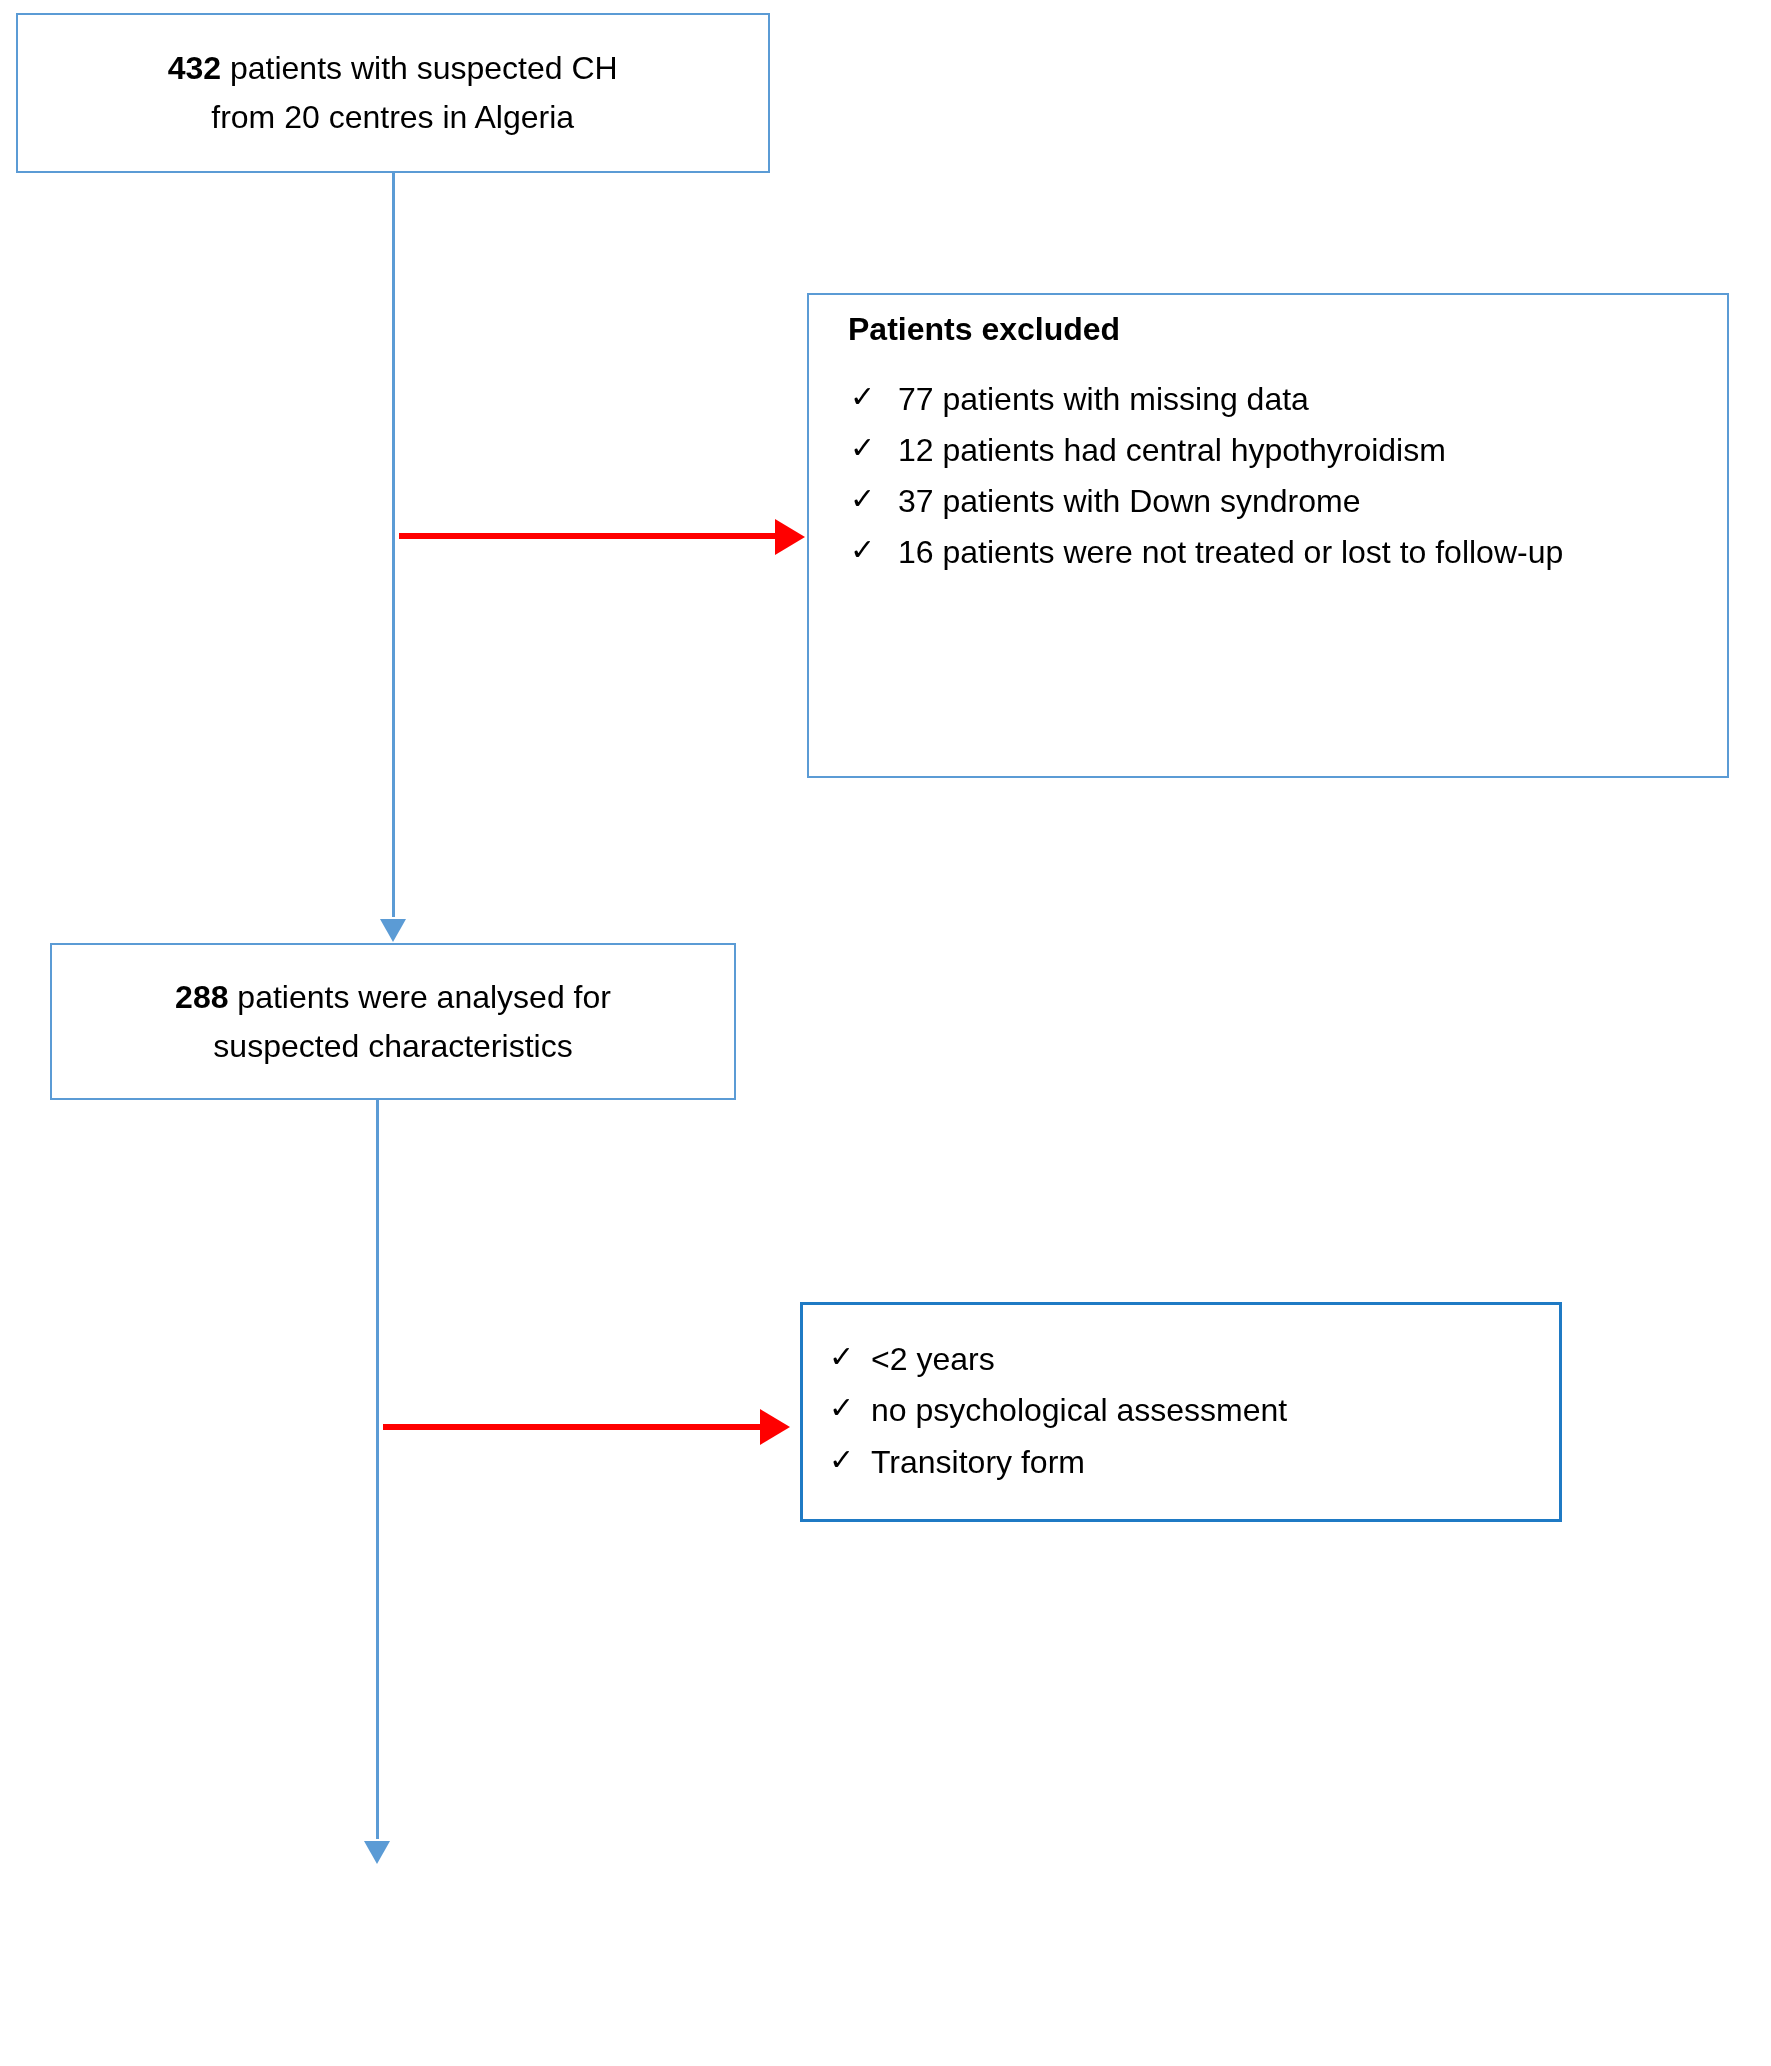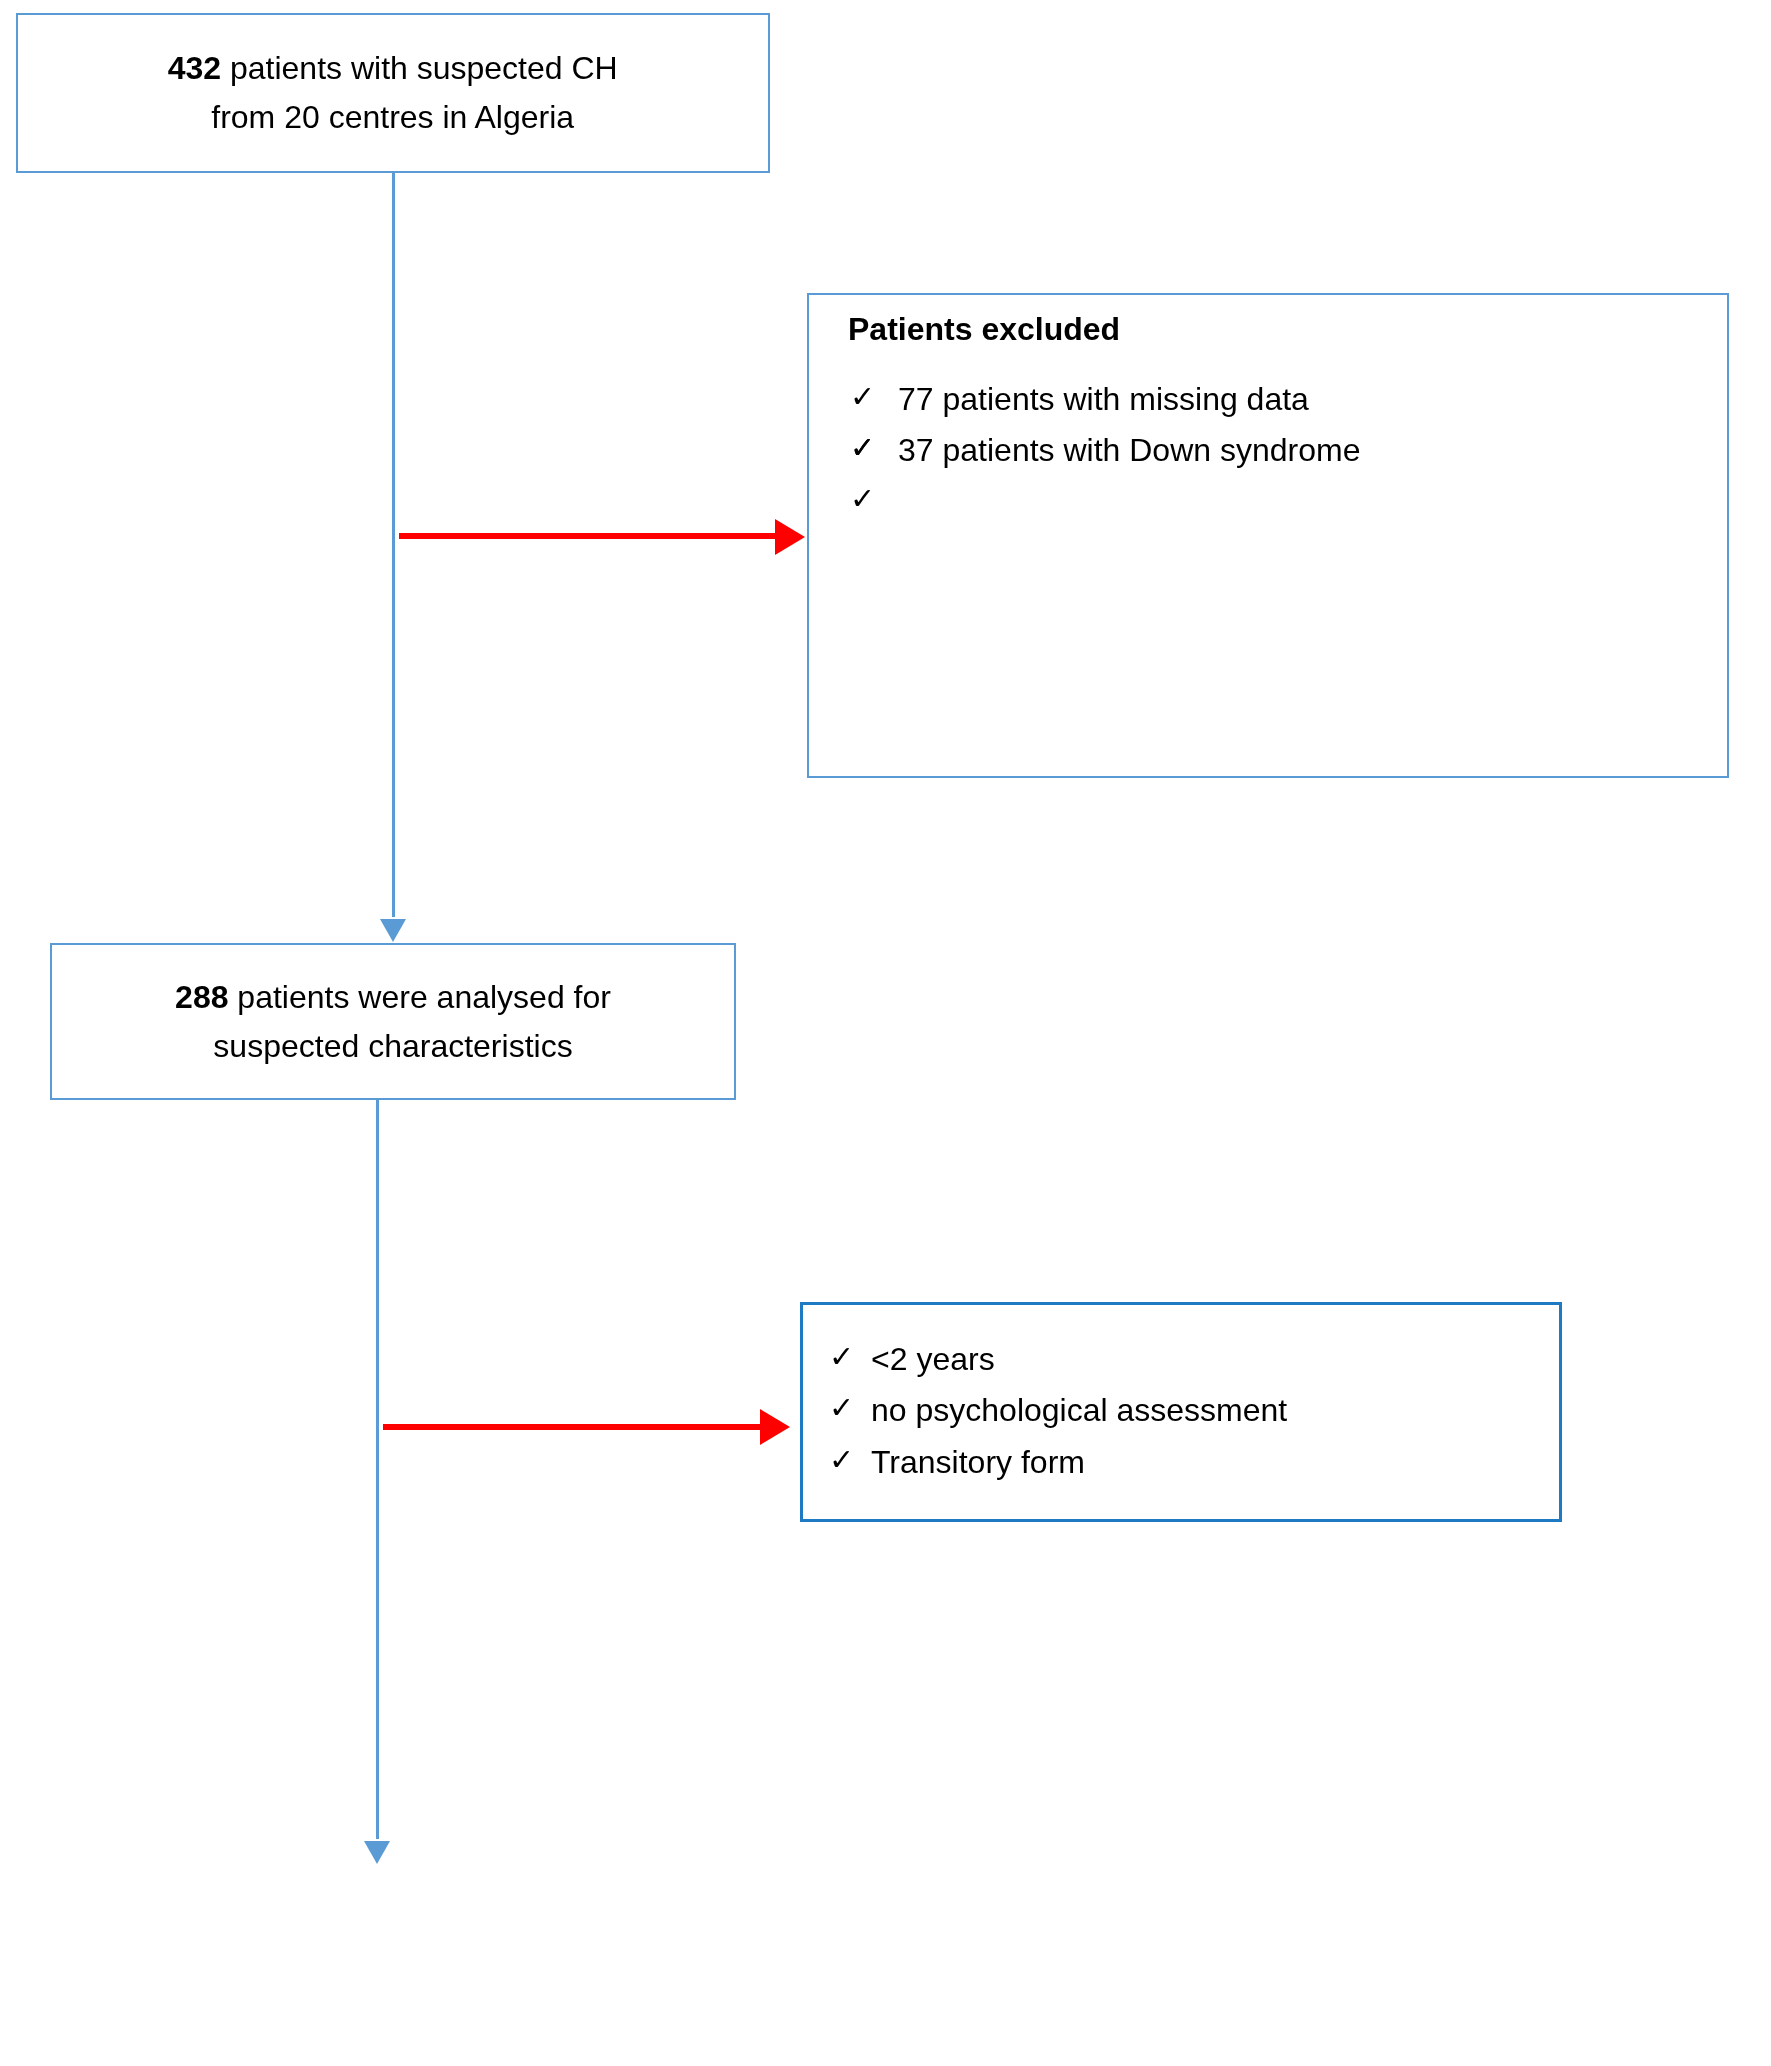--- a/index.html
+++ b/index.html
@@ -110,27 +110,29 @@
 
   <div class="box" style="left:807px; top:293px; width:922px; height:485px; justify-content:flex-start; padding-top:16px;">
     <div class="panel-title">Patients excluded</div>
     <ul class="check-list">
       <li>
         <span class="tick">✓</span>
         <span>77 patients with missing data</span>
       </li>
       <li>
         <span class="tick">✓</span>
+        <span>12 patients had central hypothyroidism</span>
       </li>
       <li>
         <span class="tick">✓</span>
         <span>37 patients with Down syndrome</span>
       </li>
       <li>
         <span class="tick">✓</span>
+        <span>16 patients were not treated or lost to follow-up</span>
       </li>
     </ul>
   </div>
 
   <div class="box" style="left:50px; top:943px; width:686px; height:157px;">
     <div class="center-text">
       <span style="font-weight:bold;">288</span><span> patients were analysed for</span><br>
       <span>suspected characteristics</span>
     </div>
   </div>

